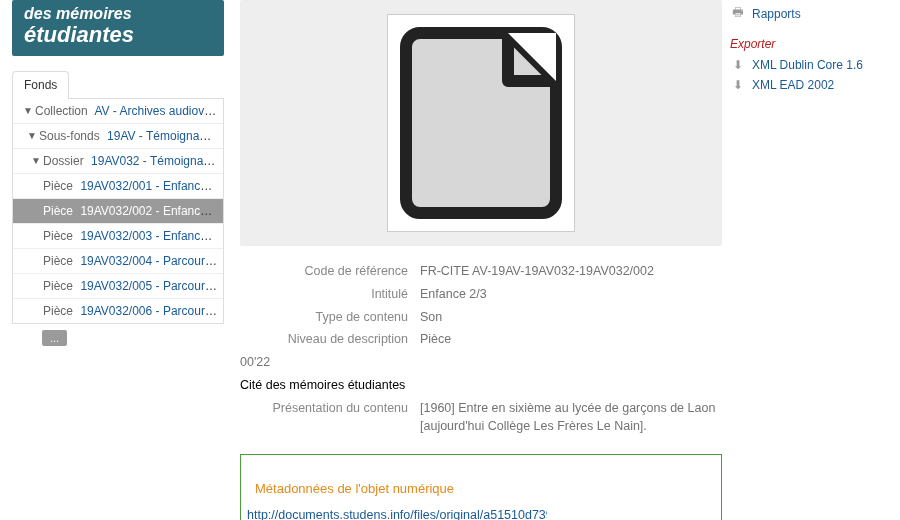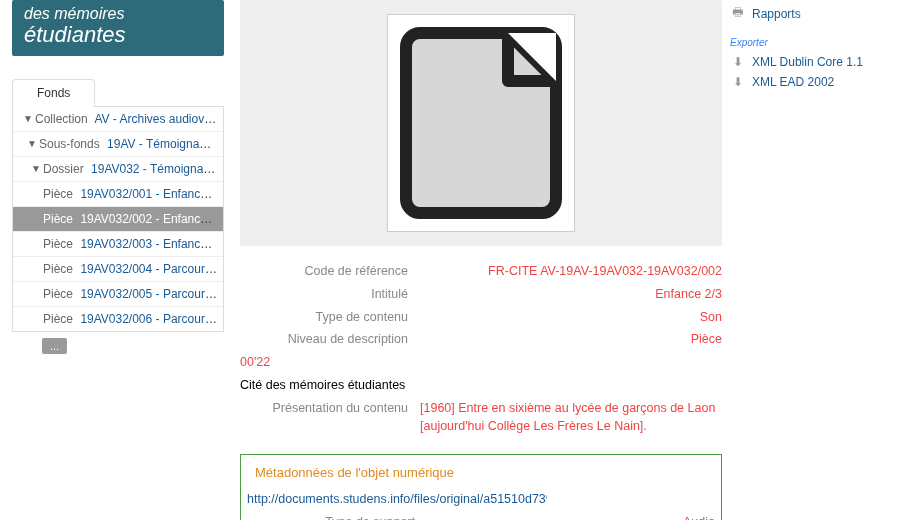--- a/index.html
+++ b/index.html
@@ -2,56 +2,56 @@
 <html><head>
 <meta charset="utf-8">
 <style>
   * { box-sizing: border-box; margin: 0; padding: 0; }
   body { font-family: -apple-system, Helvetica, Arial, sans-serif; font-size: 13px; color: #333; background: #fff; width: 900px; height: 520px; overflow: hidden; }
   .layout { display: flex; }
   .left { width: 232px; flex-shrink: 0; padding: 0 8px 0 12px; }
   .center { flex: 1; padding: 0 8px; }
   .right { width: 170px; flex-shrink: 0; padding: 0 12px 0 0; font-size: 12px; }
 
-  .logo { background: #2d6b7a; color: #fff; padding: 6px 12px 10px; font-size: 22px; font-weight: normal; font-style: italic; border-radius: 2px; line-height: 1.05; margin-bottom: 22px; }
+  .logo { background: #2d6b7a; color: #fff; padding: 6px 12px 10px; font-size: 22px; font-weight: bold; font-style: italic; border-radius: 2px; line-height: 1.05; margin-bottom: 14px; }
   .logo .l1 { font-size: 16px; }
 
   .tabs { display: flex; border-bottom: 1px solid #ddd; }
-  .tab { padding: 6px 24px 7px; font-size: 12px; color: #888; cursor: pointer; border: 1px solid transparent; border-bottom: none; }
+  .tab { padding: 6px 11px 7px; font-size: 12px; color: #888; cursor: pointer; border: 1px solid transparent; border-bottom: none; }
   .tab.active { color: #333; border-color: #ddd; border-radius: 4px 4px 0 0; background: #fff; position: relative; top: 1px; }
 
   .tree { border: 1px solid #ddd; border-top: none; }
   .tree-row { display: flex; align-items: center; padding: 5px 6px; border-bottom: 1px solid #eee; font-size: 12px; cursor: pointer; }
   .tree-row:last-child { border-bottom: none; }
   .tree-row .arrow { width: 10px; color: #666; font-size: 10px; margin-right: 2px; }
   .tree-row .level { color: #666; margin-right: 4px; }
   .tree-row .link { color: #1a5a96; }
   .tree-row.selected { background: #9a9a9a; }
   .tree-row.selected .level, .tree-row.selected .link { color: #fff; }
   .tree-row .trunc { white-space: nowrap; overflow: hidden; text-overflow: ellipsis; flex: 1; }
   .indent1 { padding-left: 10px; } .indent2 { padding-left: 14px; } .indent3 { padding-left: 18px; } .indent4 { padding-left: 30px; }
   .more { background: #9a9a9a; color:#fff; display:inline-block; padding:2px 8px; border-radius:2px; margin:6px 0 0 30px; font-size:11px; cursor:pointer; }
 
   .preview { background: #eee; border-radius: 2px; padding: 14px; display:flex; justify-content:center; }
   .preview-inner { background:#fff; border:1px solid #ccc; padding:8px; }
   .doc-icon { display:block; }
 
   .fields { margin-top: 14px; }
-  .field { display:flex; padding: 2px 0; font-size: 12.5px; line-height:1.5;justify-content:space-between; }
+  .field { display:flex; padding: 2px 0; font-size: 12.5px; line-height:1.5; }
   .field .lab { width: 180px; text-align: right; color:#888; padding-right: 12px; flex-shrink:0; }
-  .field .val { color:#ef4444; }
+  .field .val { color:#737373; }
   .field .val.link { color:#000000; }
   .field .val.linktrunc { color:#1a5a96; white-space:nowrap; overflow:hidden; max-width: 300px; }
 
   .meta-box { border: 1px solid #4a9e3f; margin-top: 16px; padding: 10px 6px 8px; }
-  .meta-title { color:#e28a1b; font-size:13px; margin: 0 0 8px 8px; }
+  .meta-title { color:#e28a1b; font-size:13px; margin: 16px 0 8px 8px; }
 
   .right-link { display:flex; align-items:center; color:#1a5a96; padding:3px 0; cursor:pointer; }
   .right-link .ico { width:16px; color:#999; margin-right:6px; text-align:center; }
-  .right-title { color:#3b82f6; font-style: italic; margin: 10px 0 4px; font-size: 10px; }
+  .right-title { color:#b91c1c; font-style: italic; margin: 10px 0 4px; font-size: 12px; }
 </style>
 </head>
 <body>
 
 <div class="layout">
   <div class="left">
     <div class="logo">
       <div class="l1">des mémoires</div>
       <div>étudiantes</div>
     </div>
@@ -147,20 +147,20 @@
   </div>
 
   <div class="right">
     <div class="right-link">
       <span class="ico">🖶</span>
       <span>Rapports</span>
     </div>
     <div class="right-title">Exporter</div>
     <div class="right-link">
       <span class="ico">⬇</span>
-      <span>XML Dublin Core 1.1</span>
+      <span>XML Dublin Core 1.6</span>
     </div>
     <div class="right-link">
       <span class="ico">⬇</span>
       <span>XML EAD 2002</span>
     </div>
   </div>
 </div>
 
 </body></html>

